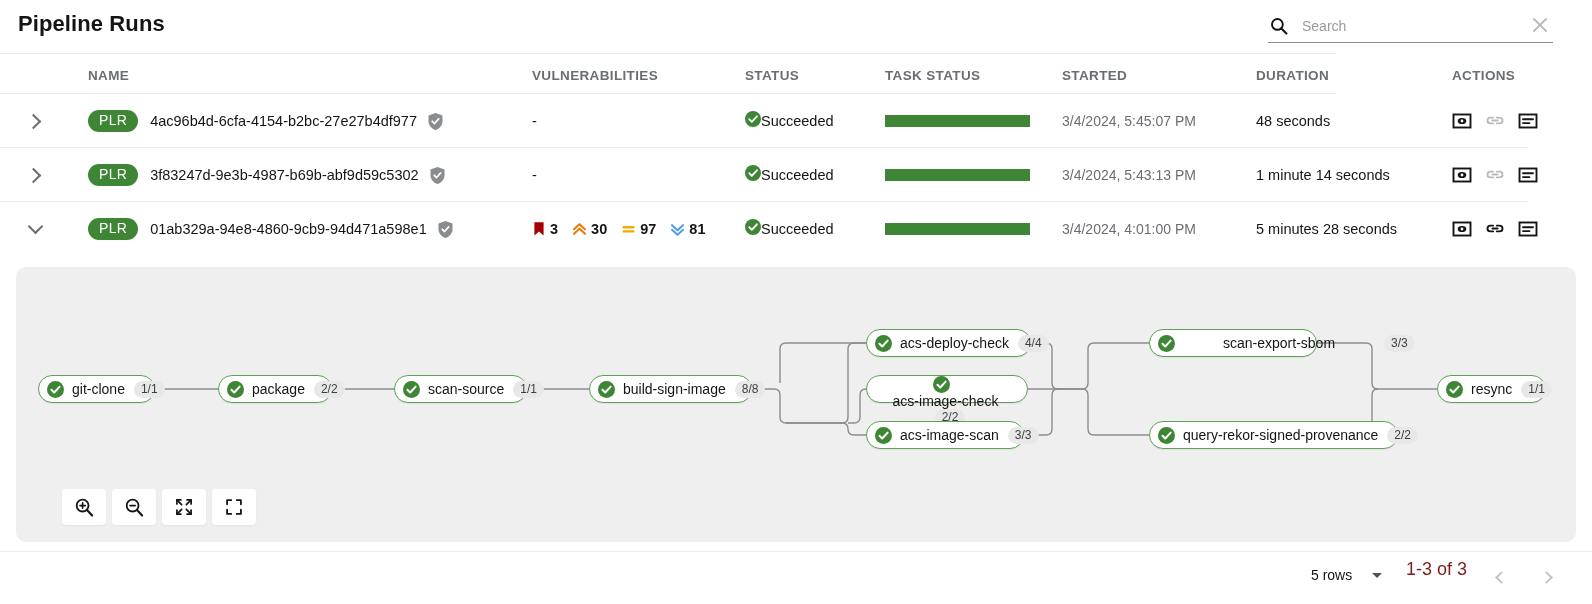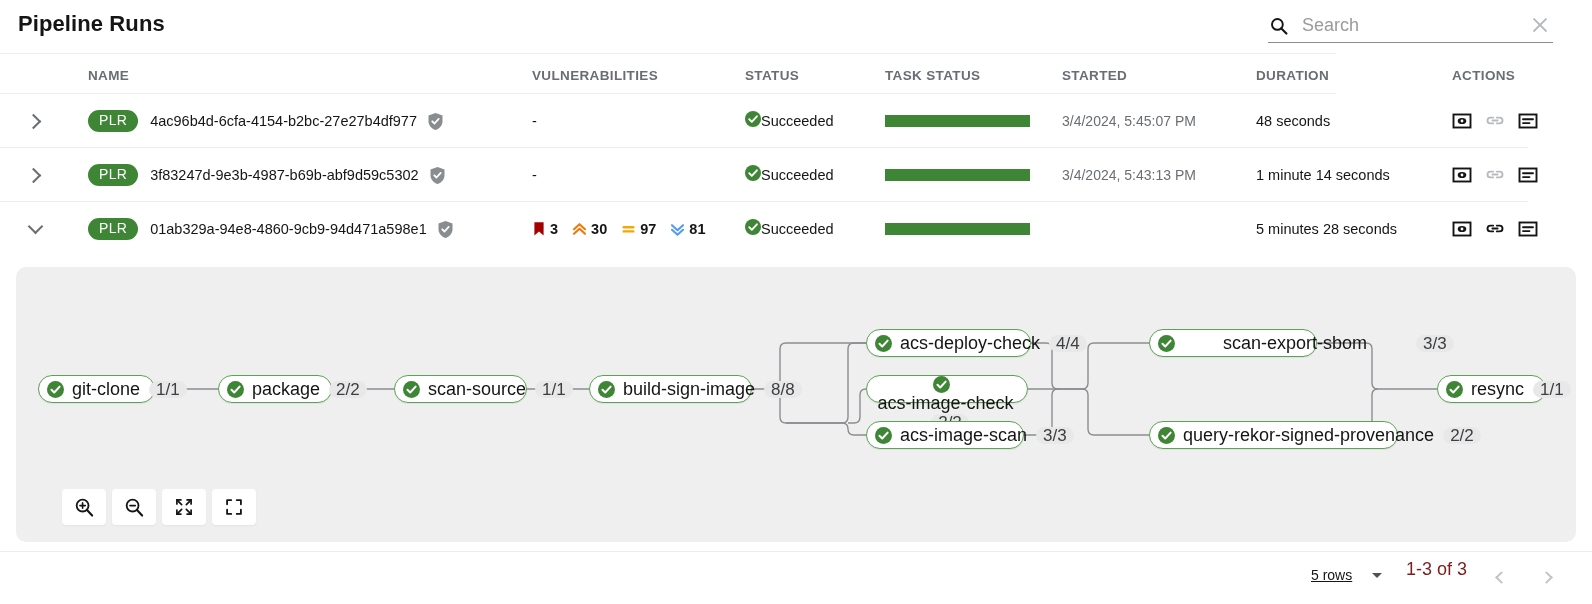--- a/index.html
+++ b/index.html
@@ -24,21 +24,21 @@
   .search-wrap {
     position: absolute; left: 1268px; top: 11px; width: 285px; height: 32px;
     border-bottom: 1px solid #8a8d90;
   }
   .search-icon {
     position: absolute; left: 2px; top: 6px; width: 18px; height: 18px;
   }
   .search-input {
     position: absolute; left: 32px; top: 0px; width: 215px; height: 29px;
     border: none; outline: none; background: transparent;
-    font-family: "Liberation Sans", sans-serif; font-size: 18px; color: #151515;
+    font-family: "Liberation Sans", sans-serif; font-size: 14px; color: #151515;
   }
   .search-input::placeholder { color: #9b9b9b; }
   .search-clear {
     position: absolute; right: 4px; top: 5px; width: 18px; height: 18px;
     cursor: pointer;
   }
 
   
   .table { position: absolute; top: 53px; left: 0; width: 1592px; }
   .thead {
@@ -108,41 +108,41 @@
   }
   .graph-svg { position: absolute; left: 0; top: 0; }
 
   .gnode {
     position: absolute; height: 28px; background: #ffffff;
     border: 1px solid #5ba352; border-radius: 15px;
     display: flex; align-items: center; padding: 0 11px 0 8px;
     cursor: pointer; box-shadow: 0 1px 1px rgba(0,0,0,.06);
   }
   .gnode .ok { width: 17px; height: 17px; flex: 0 0 17px; margin-right: 8px; }
-  .gnode .nlabel { font-size: 18px; color: #151515; white-space: nowrap; }
+  .gnode .nlabel { font-size: 14px; color: #151515; white-space: nowrap; }
   .gnode .ncount {
     margin-left: 9px; background: #e8e8e8; color: #3c3f42;
-    border-radius: 9px; font-size: 17px; padding: 2px 7px; line-height: 13px; white-space: nowrap; text-align: center;
+    border-radius: 9px; font-size: 12px; padding: 2px 7px; line-height: 13px; white-space: nowrap; text-align: center;
   }
 
   .gctrls { position: absolute; left: 46px; top: 222px; display: flex; gap: 6px; }
   .gctrl {
     width: 44px; height: 36px; background: #ffffff; border: none; border-radius: 4px;
     display: flex; align-items: center; justify-content: center; cursor: pointer;
     box-shadow: 0 1px 2px rgba(0,0,0,.05);
   }
 
   
   .footer {
     position: absolute; left: 0; top: 551px; width: 1592px; height: 53px;
     border-top: 1px solid #ededed;
   }
   .rows-select {
     position: absolute; left: 1311px; top: 15px;
-    display: flex; align-items: center; gap: 20px; cursor: pointer; text-decoration: underline;
+    display: flex; align-items: center; gap: 20px; cursor: pointer;
   }
   .rows-select .lbl { font-size: 14px; color: #151515; }
   .caret { width: 0; height: 0; border-left: 5px solid transparent; border-right: 5px solid transparent; border-top: 5px solid #4f5255; }
   .range-lbl { position: absolute; left: 1406px; top: 7px; font-size: 18px; color: #7f1d1d; }
   .pg-btn { position: absolute; top: 12px; width: 26px; height: 26px; display: flex; align-items: center; justify-content: center; cursor: pointer; }
   .pg-prev { left: 1487px; }
   .pg-next { left: 1535px; }
   .pg-chev { width: 9px; height: 9px; border-right: 2px solid #c4c4c4; border-bottom: 2px solid #c4c4c4; }
   .pg-chev.l { transform: rotate(135deg); margin-left: 3px; }
   .pg-chev.r { transform: rotate(-45deg); margin-right: 3px; }
@@ -362,20 +362,23 @@
               <circle cx="8" cy="8" r="8" fill="#3e8635"></circle>
               <path d="M4.2 8.2 L6.8 10.8 L11.9 5.3" fill="none" stroke="#fff" stroke-width="1.9" stroke-linecap="round" stroke-linejoin="round"></path>
             </svg>
         </span>
         <span class="status-cell">Succeeded</span>
       </div>
       <div class="cell c-task">
         <div class="taskbar-outer">
           <div class="taskbar-fill" style="width:100%"></div>
         </div>
+      </div>
+      <div class="cell c-started">
+        <span class="muted">3/4/2024, 4:01:00 PM</span>
       </div>
       <div class="cell c-dur">
         <span class="dur">5 minutes 28 seconds</span>
       </div>
       <div class="cell c-act">
         <div class="actions">
           <span class="act-btn">
             <svg viewBox="0 0 20 20" width="20" height="20">
                 <rect x="1.5" y="3.5" width="17" height="13" fill="none" stroke="#151515" stroke-width="1.9"></rect>
                 <ellipse cx="10" cy="10" rx="4.3" ry="3.1" fill="#151515"></ellipse>

